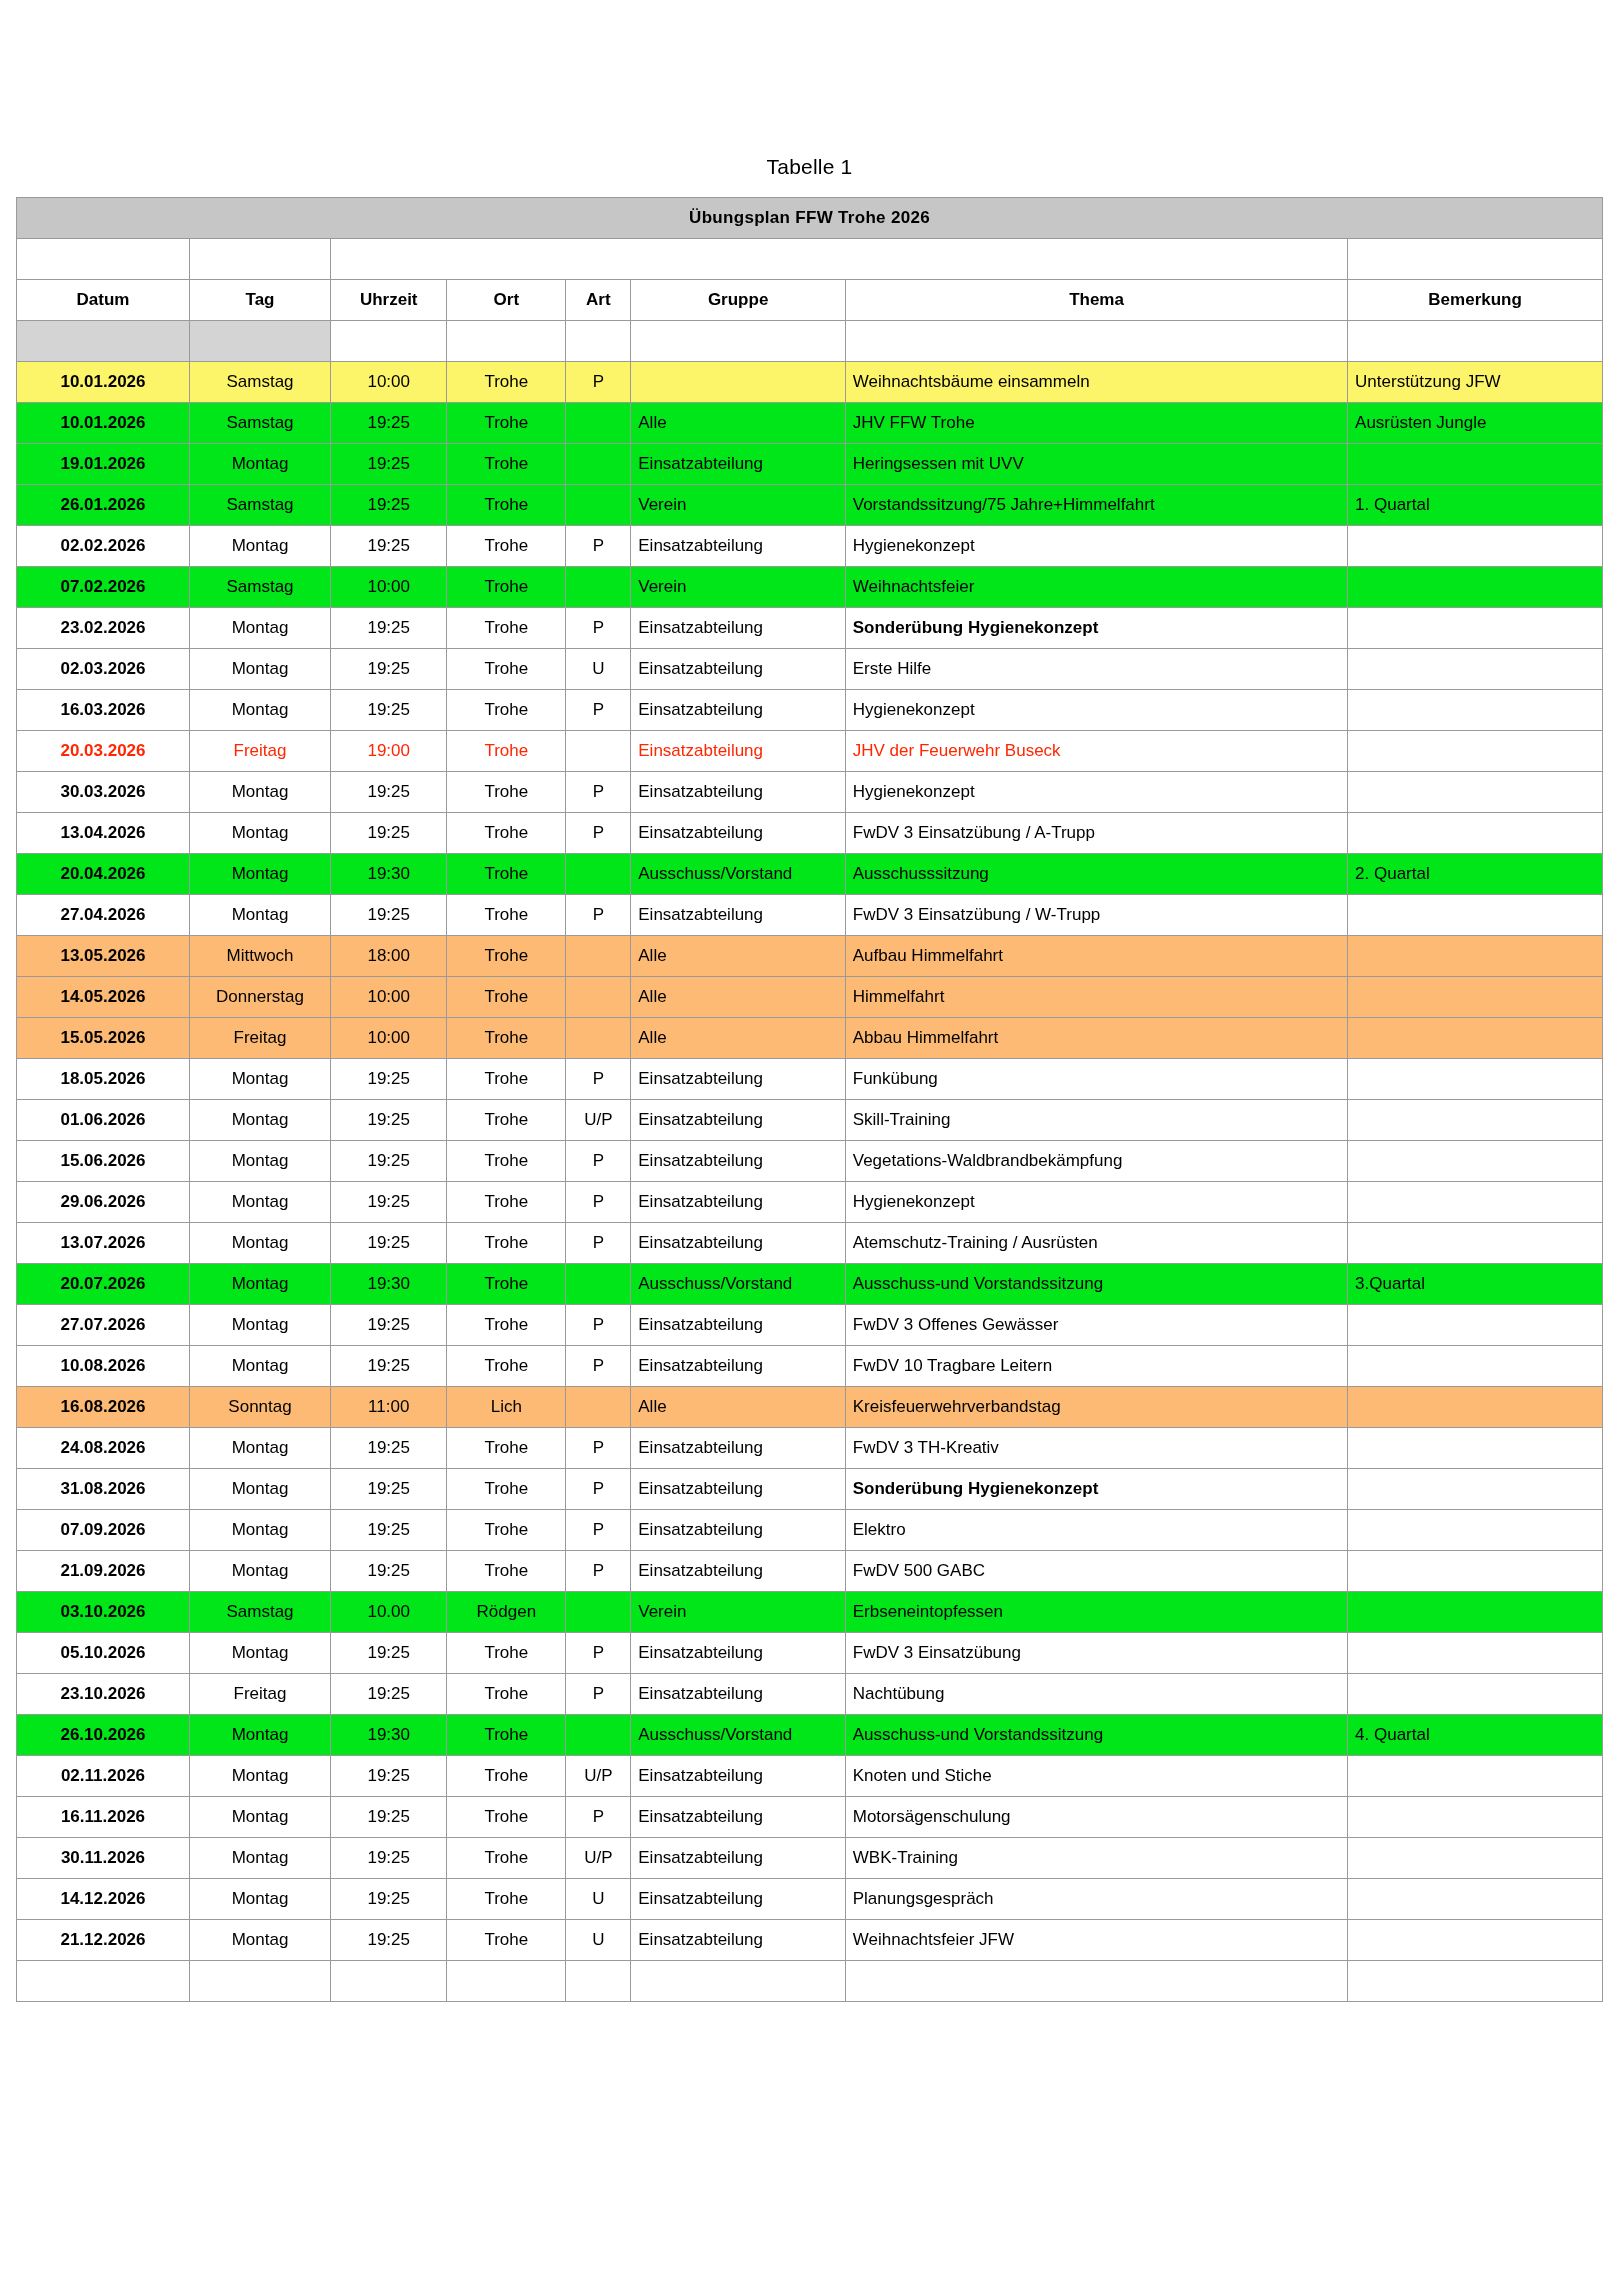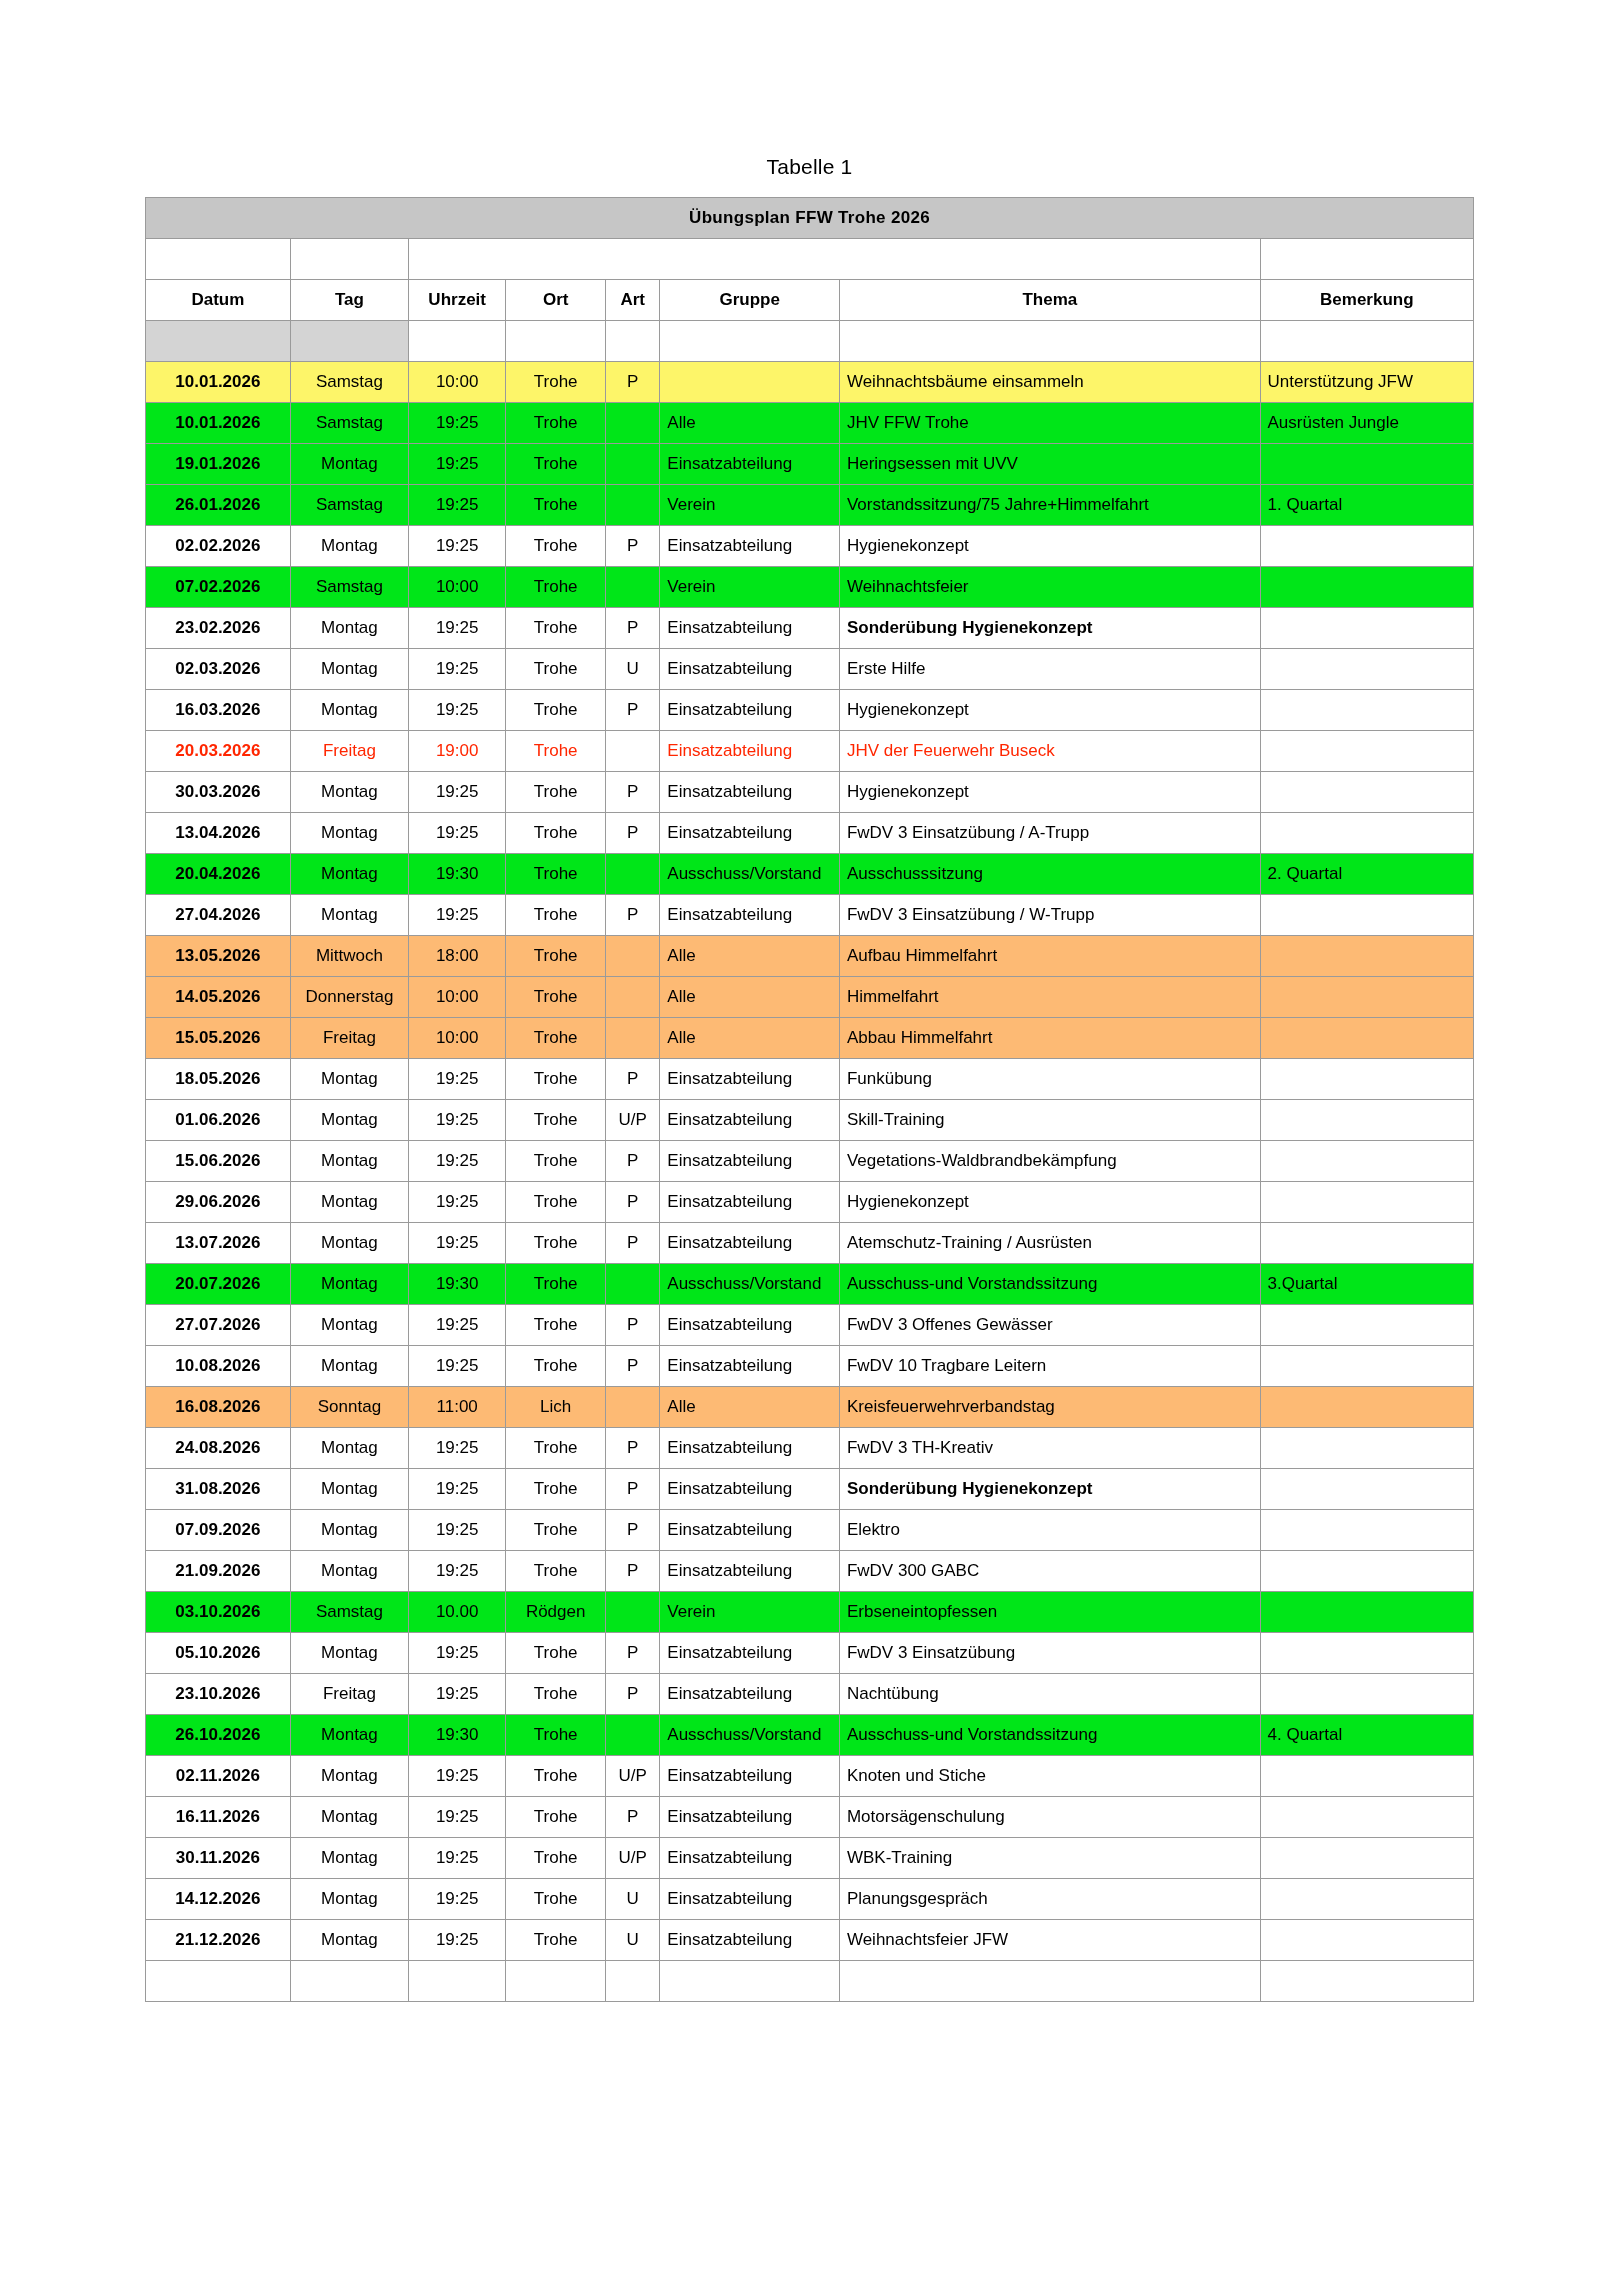--- a/index.html
+++ b/index.html
@@ -22,21 +22,21 @@
     position: relative;
   }
   .sheet-caption {
     text-align: center;
     font-size: 21px;
     margin-top: 155px;
     margin-bottom: 17.6px;
     letter-spacing: 0.2px;
   }
   .table-wrap {
-    width: 1329px;
+    width: 1587px;
     margin: 8px auto;
   }
   table.plan {
     border-collapse: collapse;
     width: 100%;
     table-layout: fixed;
   }
   table.plan td, table.plan th {
     border: 1px solid #9a9a9a;
     height: 40px;
@@ -438,21 +438,21 @@
             <td class="thema">Elektro</td>
             <td class="bem"></td>
           </tr>
           <tr class="row-plain">
             <td class="datum">21.09.2026</td>
             <td class="tag">Montag</td>
             <td class="zeit">19:25</td>
             <td class="ort">Trohe</td>
             <td class="art">P</td>
             <td class="gruppe">Einsatzabteilung</td>
-            <td class="thema">FwDV 300 GABC</td>
+            <td class="thema">FwDV 500 GABC</td>
             <td class="bem"></td>
           </tr>
           <tr class="row-green">
             <td class="datum">03.10.2026</td>
             <td class="tag">Samstag</td>
             <td class="zeit">10.00</td>
             <td class="ort">Rödgen</td>
             <td class="art"></td>
             <td class="gruppe">Verein</td>
             <td class="thema">Erbseneintopfessen</td>

